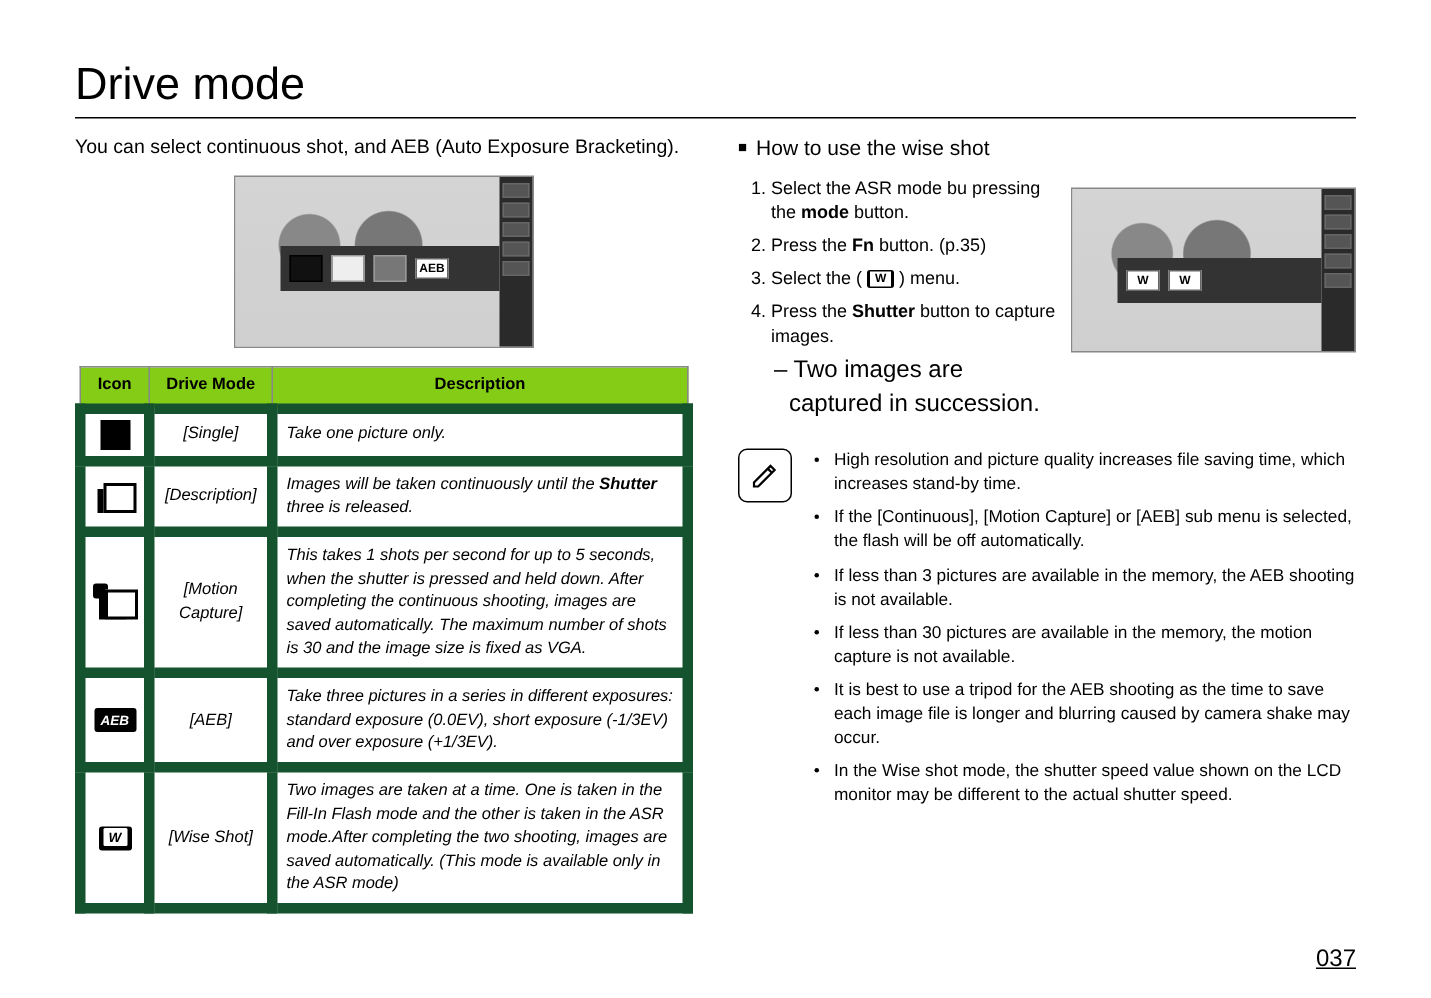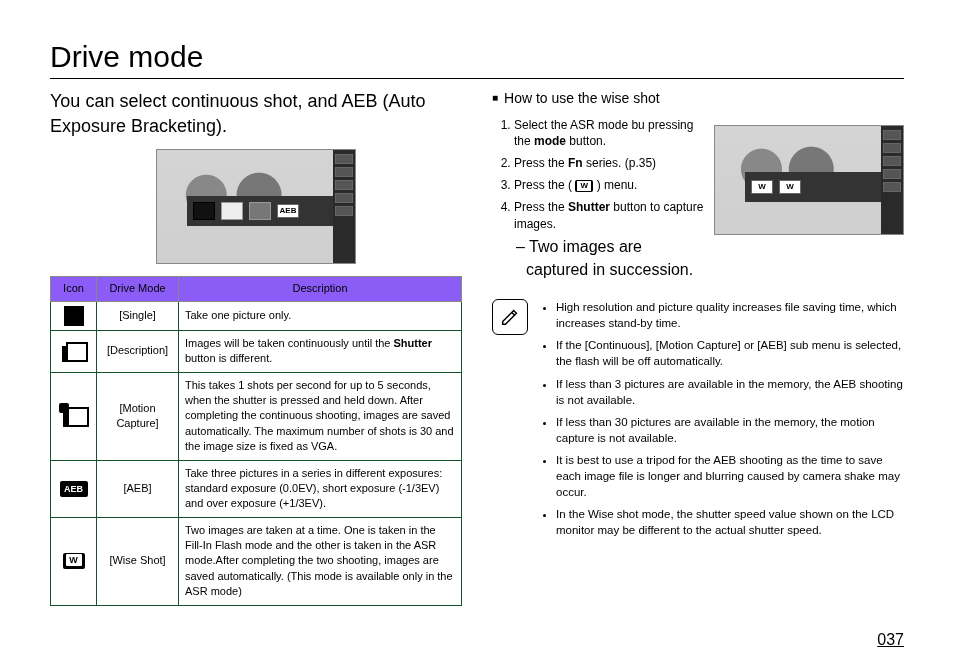--- a/index.html
+++ b/index.html
@@ -21,21 +21,21 @@
   }
   .columns {
     display: flex;
     gap: 30px;
   }
   .col {
     flex: 1;
     font-size: 12px;
     line-height: 1.4;
   }
-  .intro { font-size: 18px; margin-bottom: 10px; }
+  .intro { font-size: 13px; margin-bottom: 10px; }
   .screenshot {
     width: 200px;
     height: 115px;
     border: 1px solid #888;
     background: linear-gradient(#d8d8d8, #c8c8c8);
     position: relative;
     margin: 8px auto 12px auto;
     display: block;
   }
   .screenshot-right {
@@ -66,30 +66,31 @@
   .strip .box { width: 22px; height: 18px; background: #eee; border:1px solid #999; }
   .strip .box.dark { background: #111; border-color:#000; }
   .strip .box.grey { background: #777; }
   .strip .boxw { width:22px;height:14px;background:#fff;border:1px solid #666;color:#000;font-size:8px;font-weight:bold;text-align:center;line-height:12px;}
   table.drive {
     border-collapse: collapse;
     width: 100%;
     font-size: 11px;
   }
   table.drive th {
-    background: #8b5cf6;
-    font-weight: normal;
+    background: #84cc16;
+    font-weight: bold;
     border: 1px solid #888;
     padding: 4px 6px;
     text-align: center;
   }
   table.drive td {
-    border: 1px solid #14532d;
+    border: 7px solid #14532d;
     padding: 5px 6px;
     vertical-align: middle;
+    font-style: italic;
   }
   table.drive td.icon { width: 46px; text-align: center; padding:4px; }
   table.drive td.mode { width: 82px; text-align: center; }
   .ic { display:inline-block; vertical-align:middle; }
   .ic-single { width:20px;height:20px;background:#000; }
   .ic-cont { position:relative;width:24px;height:22px; }
   .ic-cont::before{content:"";position:absolute;left:0;top:6px;width:18px;height:16px;background:#000;}
   .ic-cont::after{content:"";position:absolute;left:4px;top:2px;width:18px;height:16px;border:2px solid #000;background:#fff;}
   .ic-motion { position:relative;width:26px;height:22px;}
   .ic-motion::before{content:"";position:absolute;left:2px;top:6px;width:18px;height:16px;background:#000;}
@@ -151,21 +152,21 @@
       </thead>
       <tbody>
         <tr>
           <td class="icon"><span class="ic ic-single"></span></td>
           <td class="mode">[Single]</td>
           <td><span>Take one picture only.</span></td>
         </tr>
         <tr>
           <td class="icon"><span class="ic ic-cont"></span></td>
           <td class="mode">[Description]</td>
-          <td><span>Images will be taken continuously until the </span><b>Shutter</b><span> button is different.</span></td>
+          <td><span>Images will be taken continuously until the </span><b>Shutter</b><span> three is released.</span></td>
         </tr>
         <tr>
           <td class="icon"><span class="ic ic-motion"><span class="dot"></span></span></td>
           <td class="mode">[Motion Capture]</td>
           <td><span>This takes 1 shots per second for up to 5 seconds, when the shutter is pressed and held down. After completing the continuous shooting, images are saved automatically. The maximum number of shots is 30 and the image size is fixed as VGA.</span></td>
         </tr>
         <tr>
           <td class="icon"><span class="ic ic-aeb">AEB</span></td>
           <td class="mode">[AEB]</td>
           <td><span>Take three pictures in a series in different exposures: standard exposure (0.0EV), short exposure (-1/3EV) and over exposure (+1/3EV).</span></td>
@@ -192,22 +193,22 @@
           <div class="side-badge"></div>
       </div>
       <div class="strip">
         <span class="boxw">W</span>
         <span class="boxw">W</span>
       </div>
     </div>
 
     <ol class="steps">
       <li><span>Select the ASR mode bu pressing the </span><b>mode</b><span> button.</span></li>
-      <li><span>Press the </span><b>Fn</b><span> series. (p.35)</span></li>
-      <li><span>Press the ( </span><span class="wise-inline"></span><span> ) menu.</span></li>
+      <li><span>Press the </span><b>Fn</b><span> button. (p.35)</span></li>
+      <li><span>Select the ( </span><span class="wise-inline"></span><span> ) menu.</span></li>
       <li><span>Press the </span><b>Shutter</b><span> button to capture images.</span>
         <div class="sub"><span>Two images are captured in succession.</span></div>
       </li>
     </ol>
 
     <div class="notes-wrap">
       <div class="note-icon">
         <svg viewBox="0 0 24 24" fill="none" stroke="#000" stroke-width="1.6">
           <path d="M4 20 L7 20 L19 8 L16 5 L4 17 Z"></path>
           <path d="M14 7 L17 10"></path>

